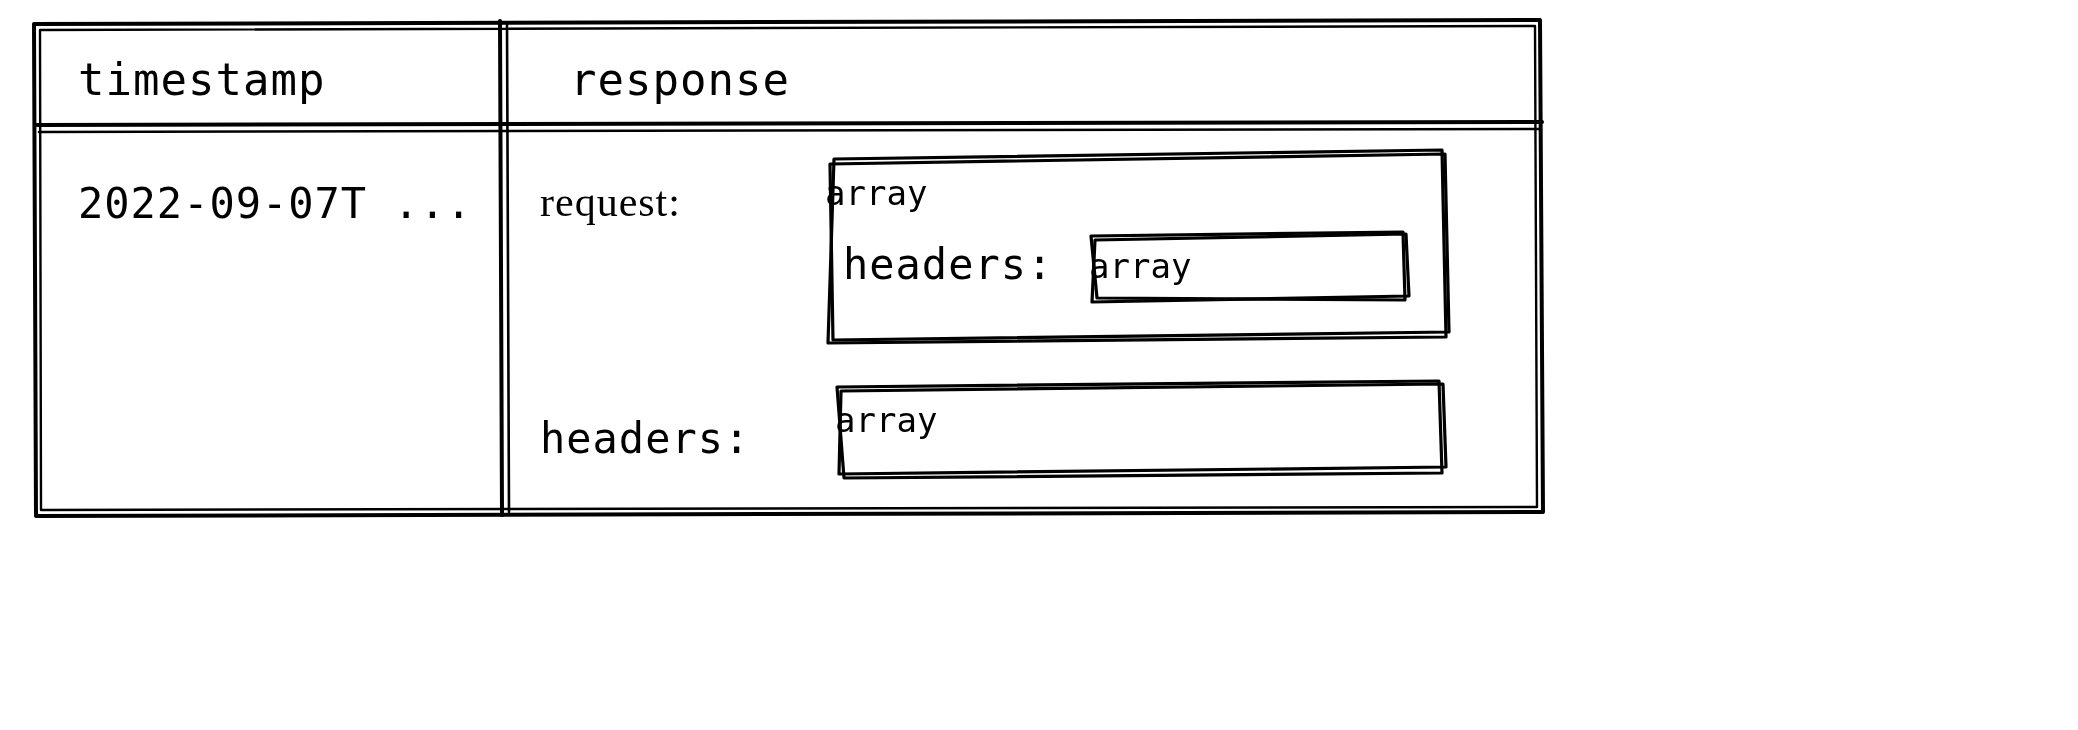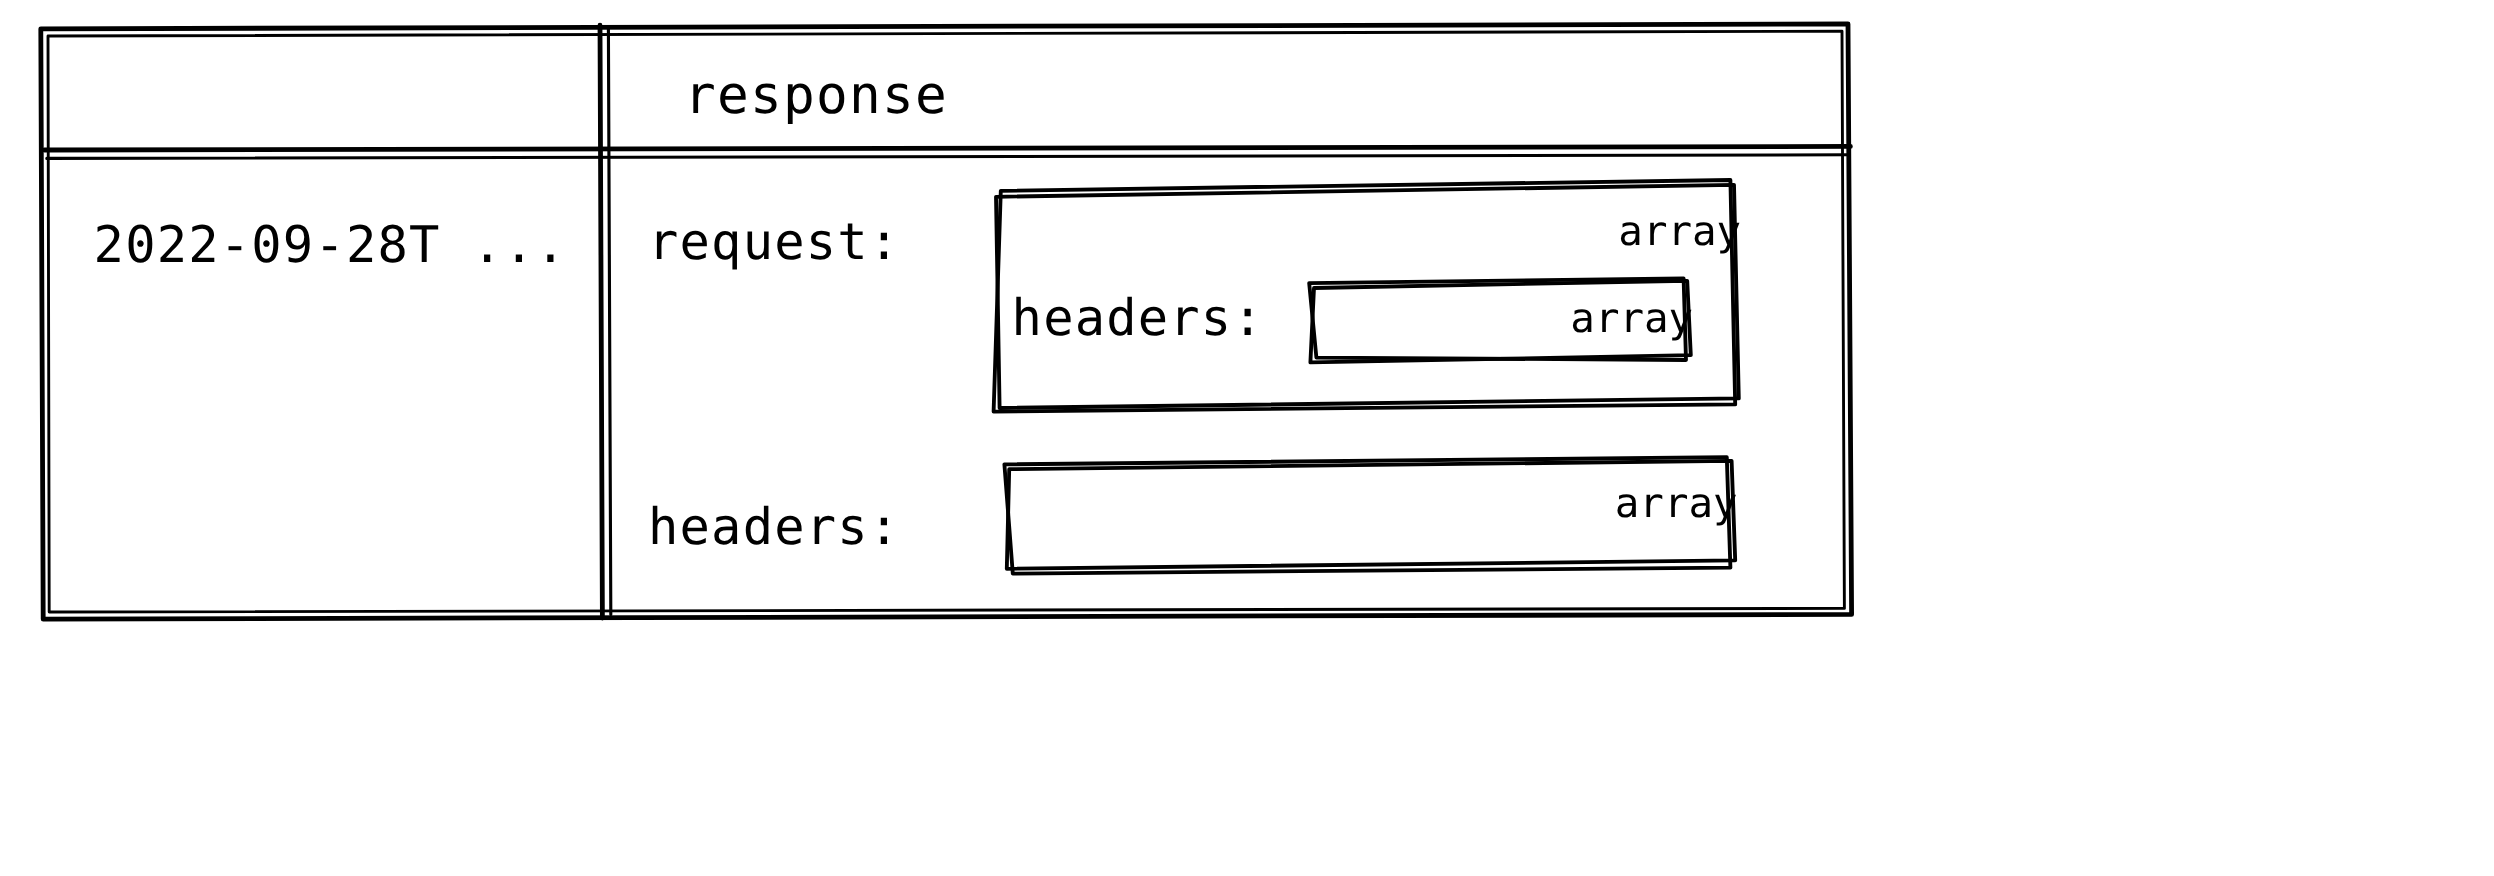--- a/index.html
+++ b/index.html
@@ -61,21 +61,21 @@
   #header-metadata  { left: 540px; top: 40px; }
 
   .cell-text {
     position: absolute;
     font-size: 42px;
     line-height: 1;
     letter-spacing: 1px;
     white-space: pre;
   }
   #cell-timestamp-value { left: 48px;  top: 165px; }
-  #label-request        { left: 510px; top: 163px; }
+  #label-request        { left: 510px; top: 163px; font-family: Liberation Serif, serif; }
   #label-response       { left: 510px; top: 400px; }
 
   
   .sketch-box {
     position: absolute;
   }
   .sketch-box > svg {
     position: absolute;
     left: 0;
     top: 0;
@@ -87,21 +87,21 @@
     fill: none;
     stroke: #000000;
     stroke-width: 3.2;
     stroke-linecap: round;
     stroke-linejoin: round;
   }
   .box-title {
     position: absolute;
     left: 0;
     right: 0;
-    text-align: right;
+    text-align: left;
     font-size: 34px;
     line-height: 1;
     white-space: pre;
   }
 
   #box-request {
     left: 795px;
     top: 132px;
     width: 626px;
     height: 194px;
@@ -148,24 +148,25 @@
 
     <path d="M470,3 L472,497" stroke-width="4"></path>
     <path d="M477,6 L479,494" stroke-width="2.6"></path>
 
     <path d="M7,107 L1512,104" stroke-width="4"></path>
     <path d="M9,114 L1510,111" stroke-width="2.6"></path>
   </svg>
 
   <div class="layer">
 
+    <div class="col-header" id="header-timestamp">timestamp</div>
 
     <div class="col-header" id="header-metadata">response</div>
 
-    <div class="cell-text" id="cell-timestamp-value">2022-09-28T ...</div>
+    <div class="cell-text" id="cell-timestamp-value">2022-09-07T ...</div>
 
     <div class="cell-text" id="label-request">request:</div>
 
     <div class="sketch-box" id="box-request">
       <svg viewBox="0 0 626 194" preserveAspectRatio="none">
         <path d="M5,14 L620,4 L624,182 L8,190 Z"></path>
         <path d="M9,9 L617,0 L621,187 L3,193 Z" stroke-width="2.2"></path>
       </svg>
 
       <div class="box-title">array</div>

